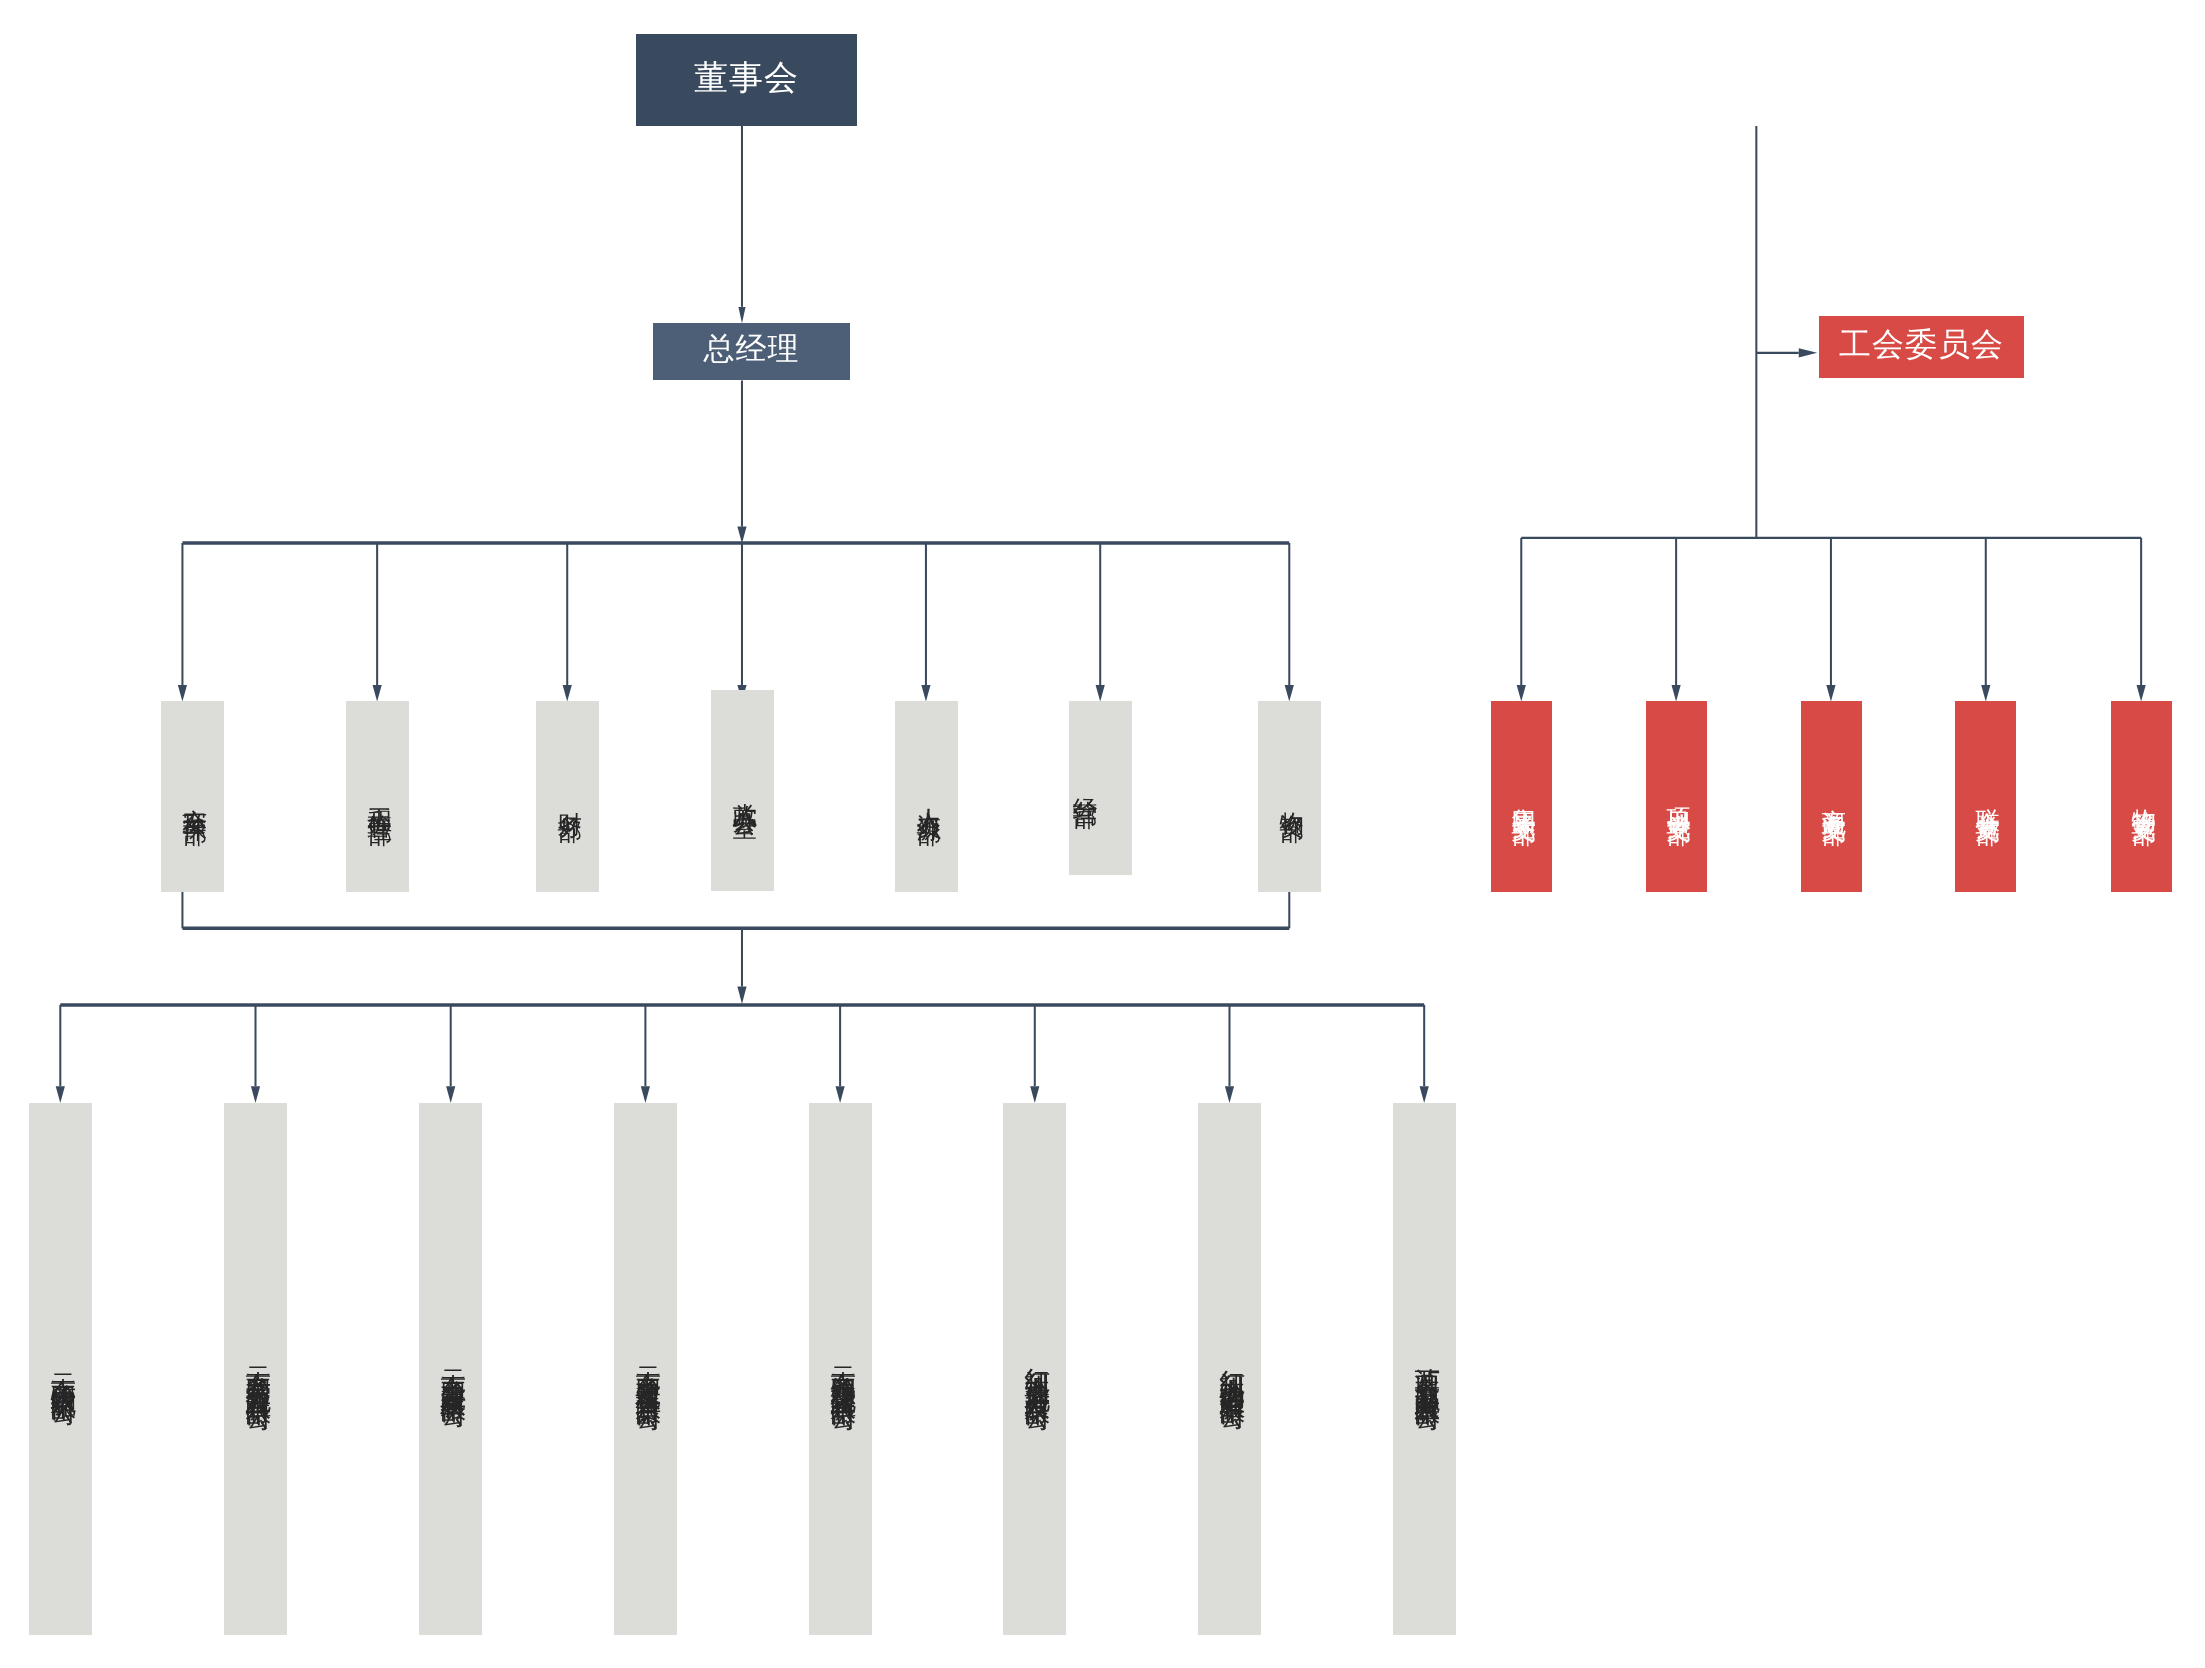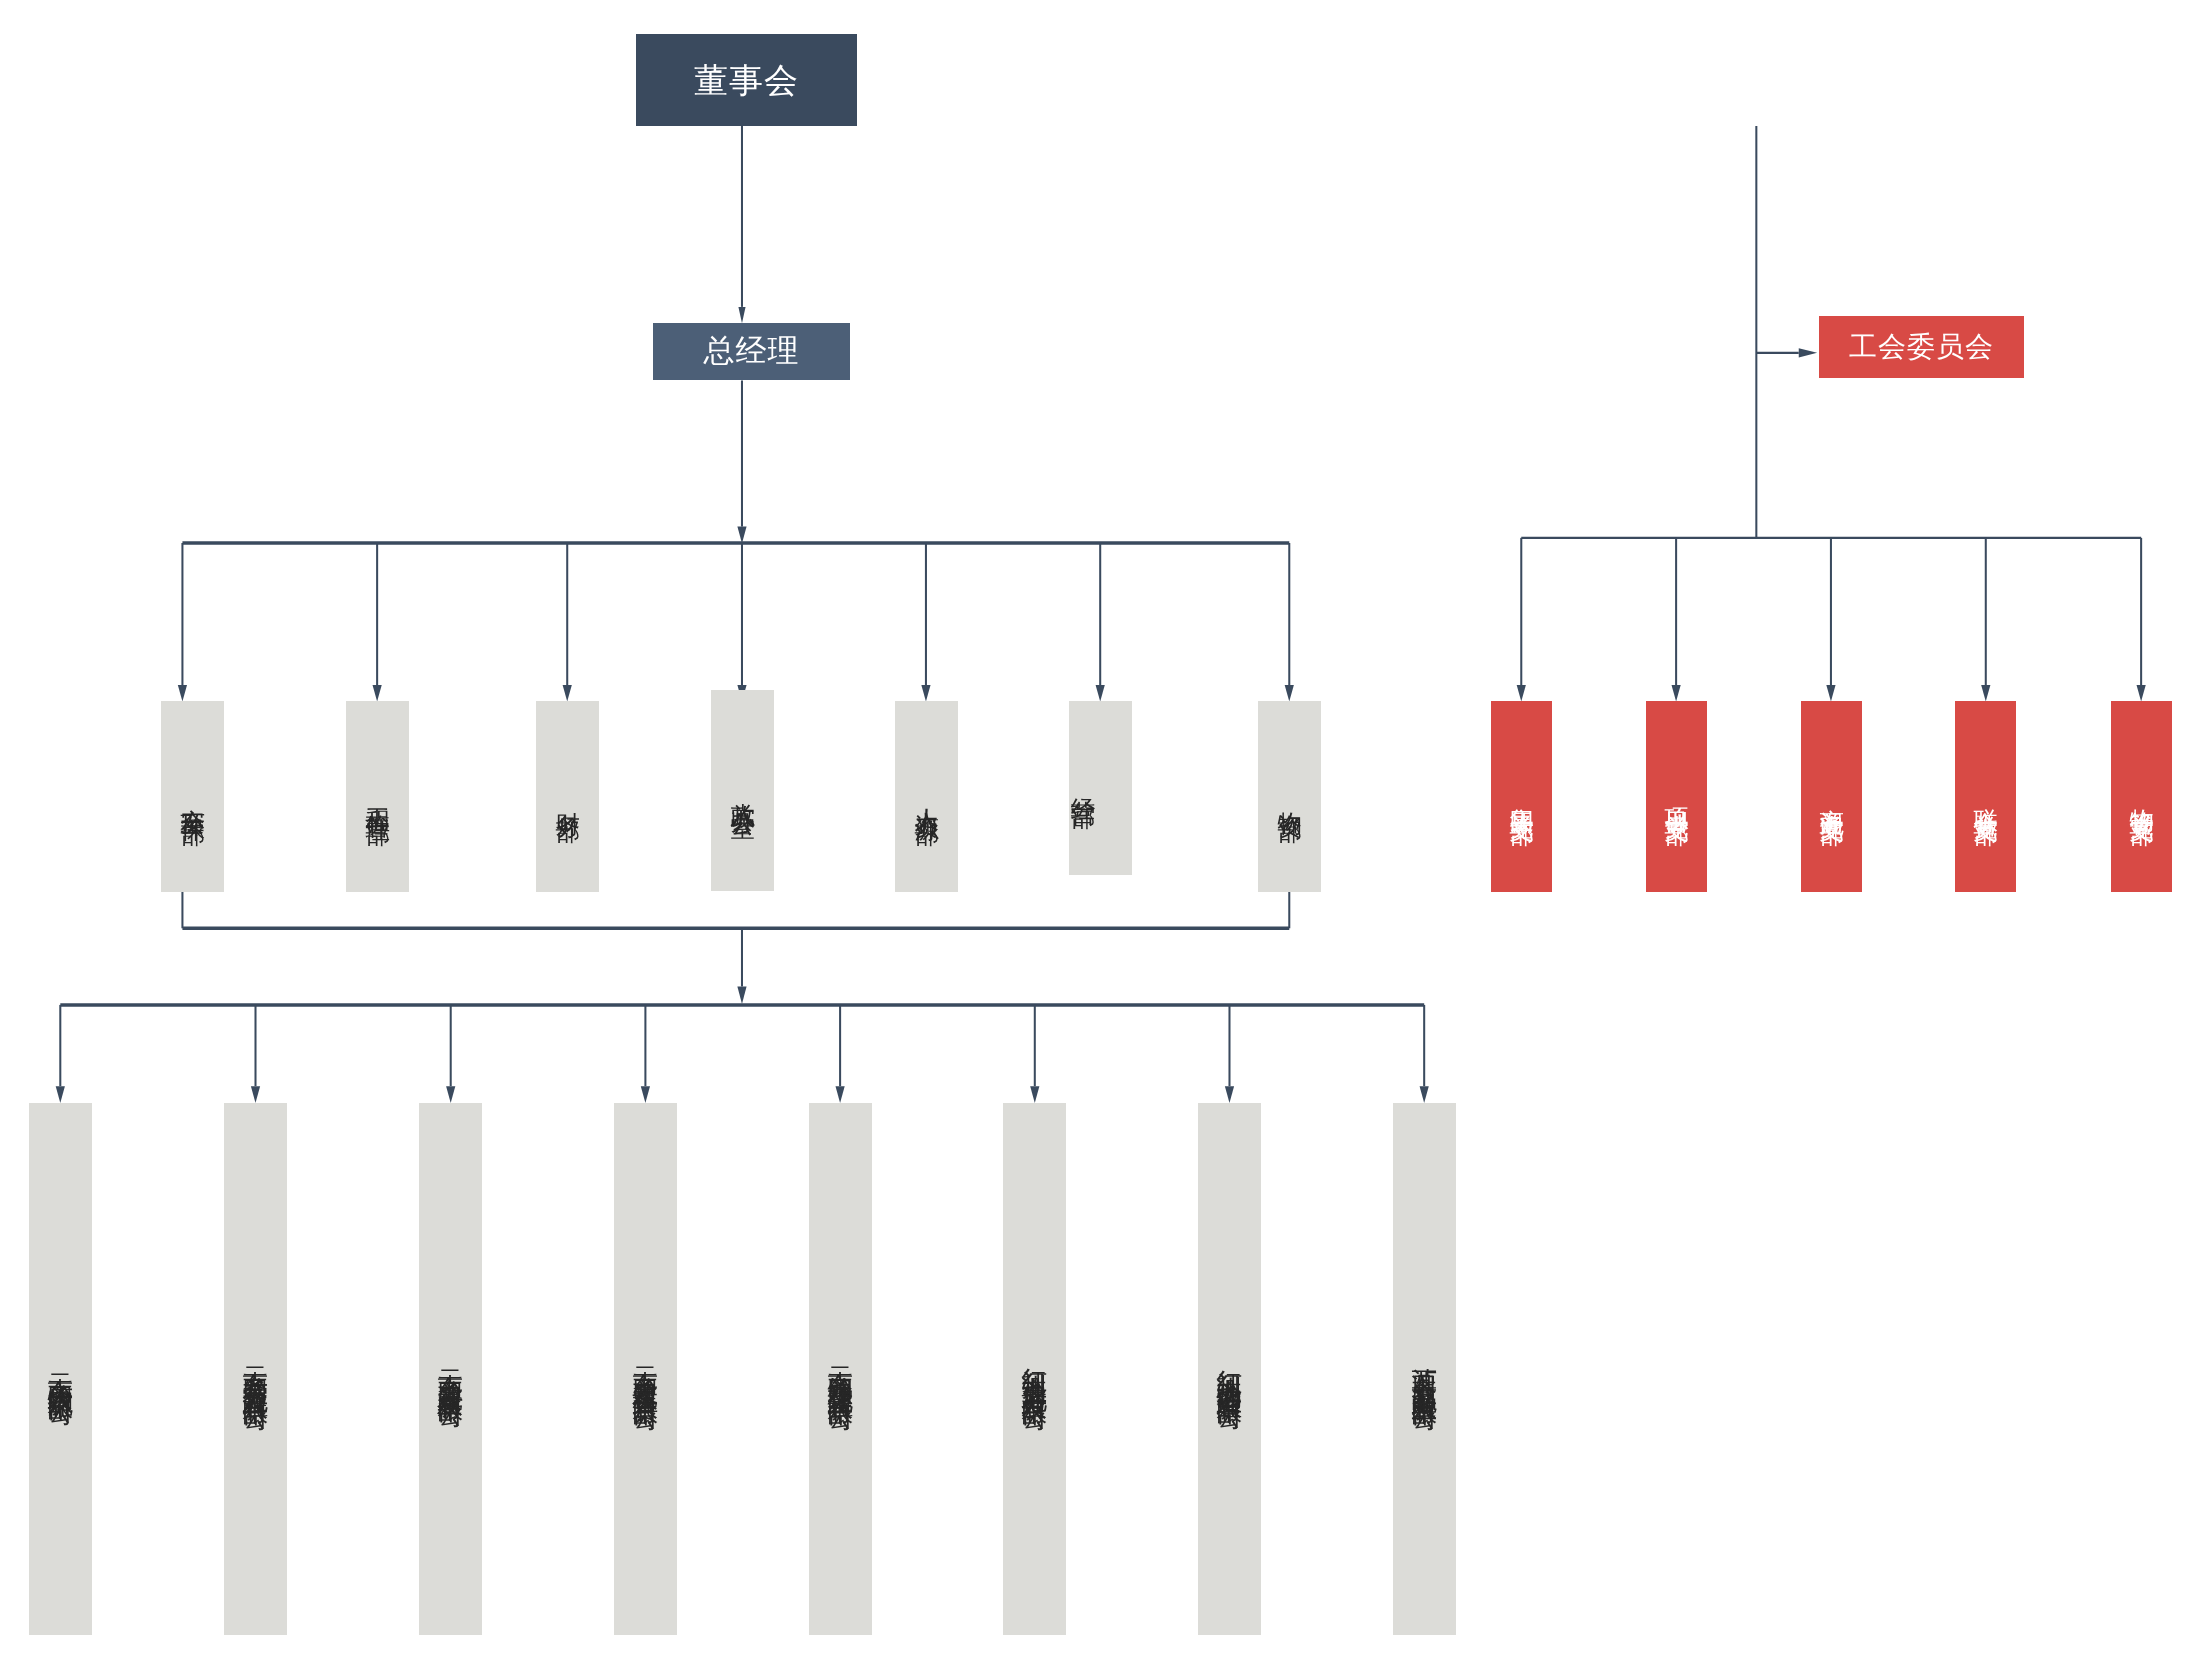--- a/index.html
+++ b/index.html
@@ -26,20 +26,21 @@
     pointer-events: none;
   }
   .node {
     position: absolute;
     box-sizing: border-box;
     display: flex;
     align-items: center;
     justify-content: center;
     text-align: center;
     line-height: 1.12;
+    font-family: Liberation Mono, monospace;
   }
   
   .node.horiz {
     letter-spacing: 1px;
   }
   
   .node.vert {
     writing-mode: vertical-rl;
     text-orientation: upright;
     letter-spacing: 3.1px;
@@ -211,21 +212,21 @@
 
   <div class="node vert tone-sub" style="left:1198px; top:1103px; width:63px; height:532px; font-size:25.6px;">
     <span>红河州齐力物业管理有限公司</span>
   </div>
 
   <div class="node vert tone-sub" style="left:1393px; top:1103px; width:63px; height:532px; font-size:25.6px;">
     <span>泸西县齐力商品混凝土有限公司</span>
   </div>
 
 
-  <div class="node horiz tone-party" style="left:1819px; top:316px; width:205px; height:62px; font-size:28px;">
+  <div class="node horiz tone-party" style="left:1819px; top:316px; width:205px; height:62px; font-size:32px;">
     <span>工会委员会</span>
   </div>
 
   <div class="node vert tone-party" style="left:1491px; top:701px; width:61px; height:191px; font-size:24.5px;">
     <span>集团党支部</span>
   </div>
 
   <div class="node vert tone-party" style="left:1646px; top:701px; width:61px; height:191px; font-size:24.5px;">
     <span>项目党支部</span>
   </div>

